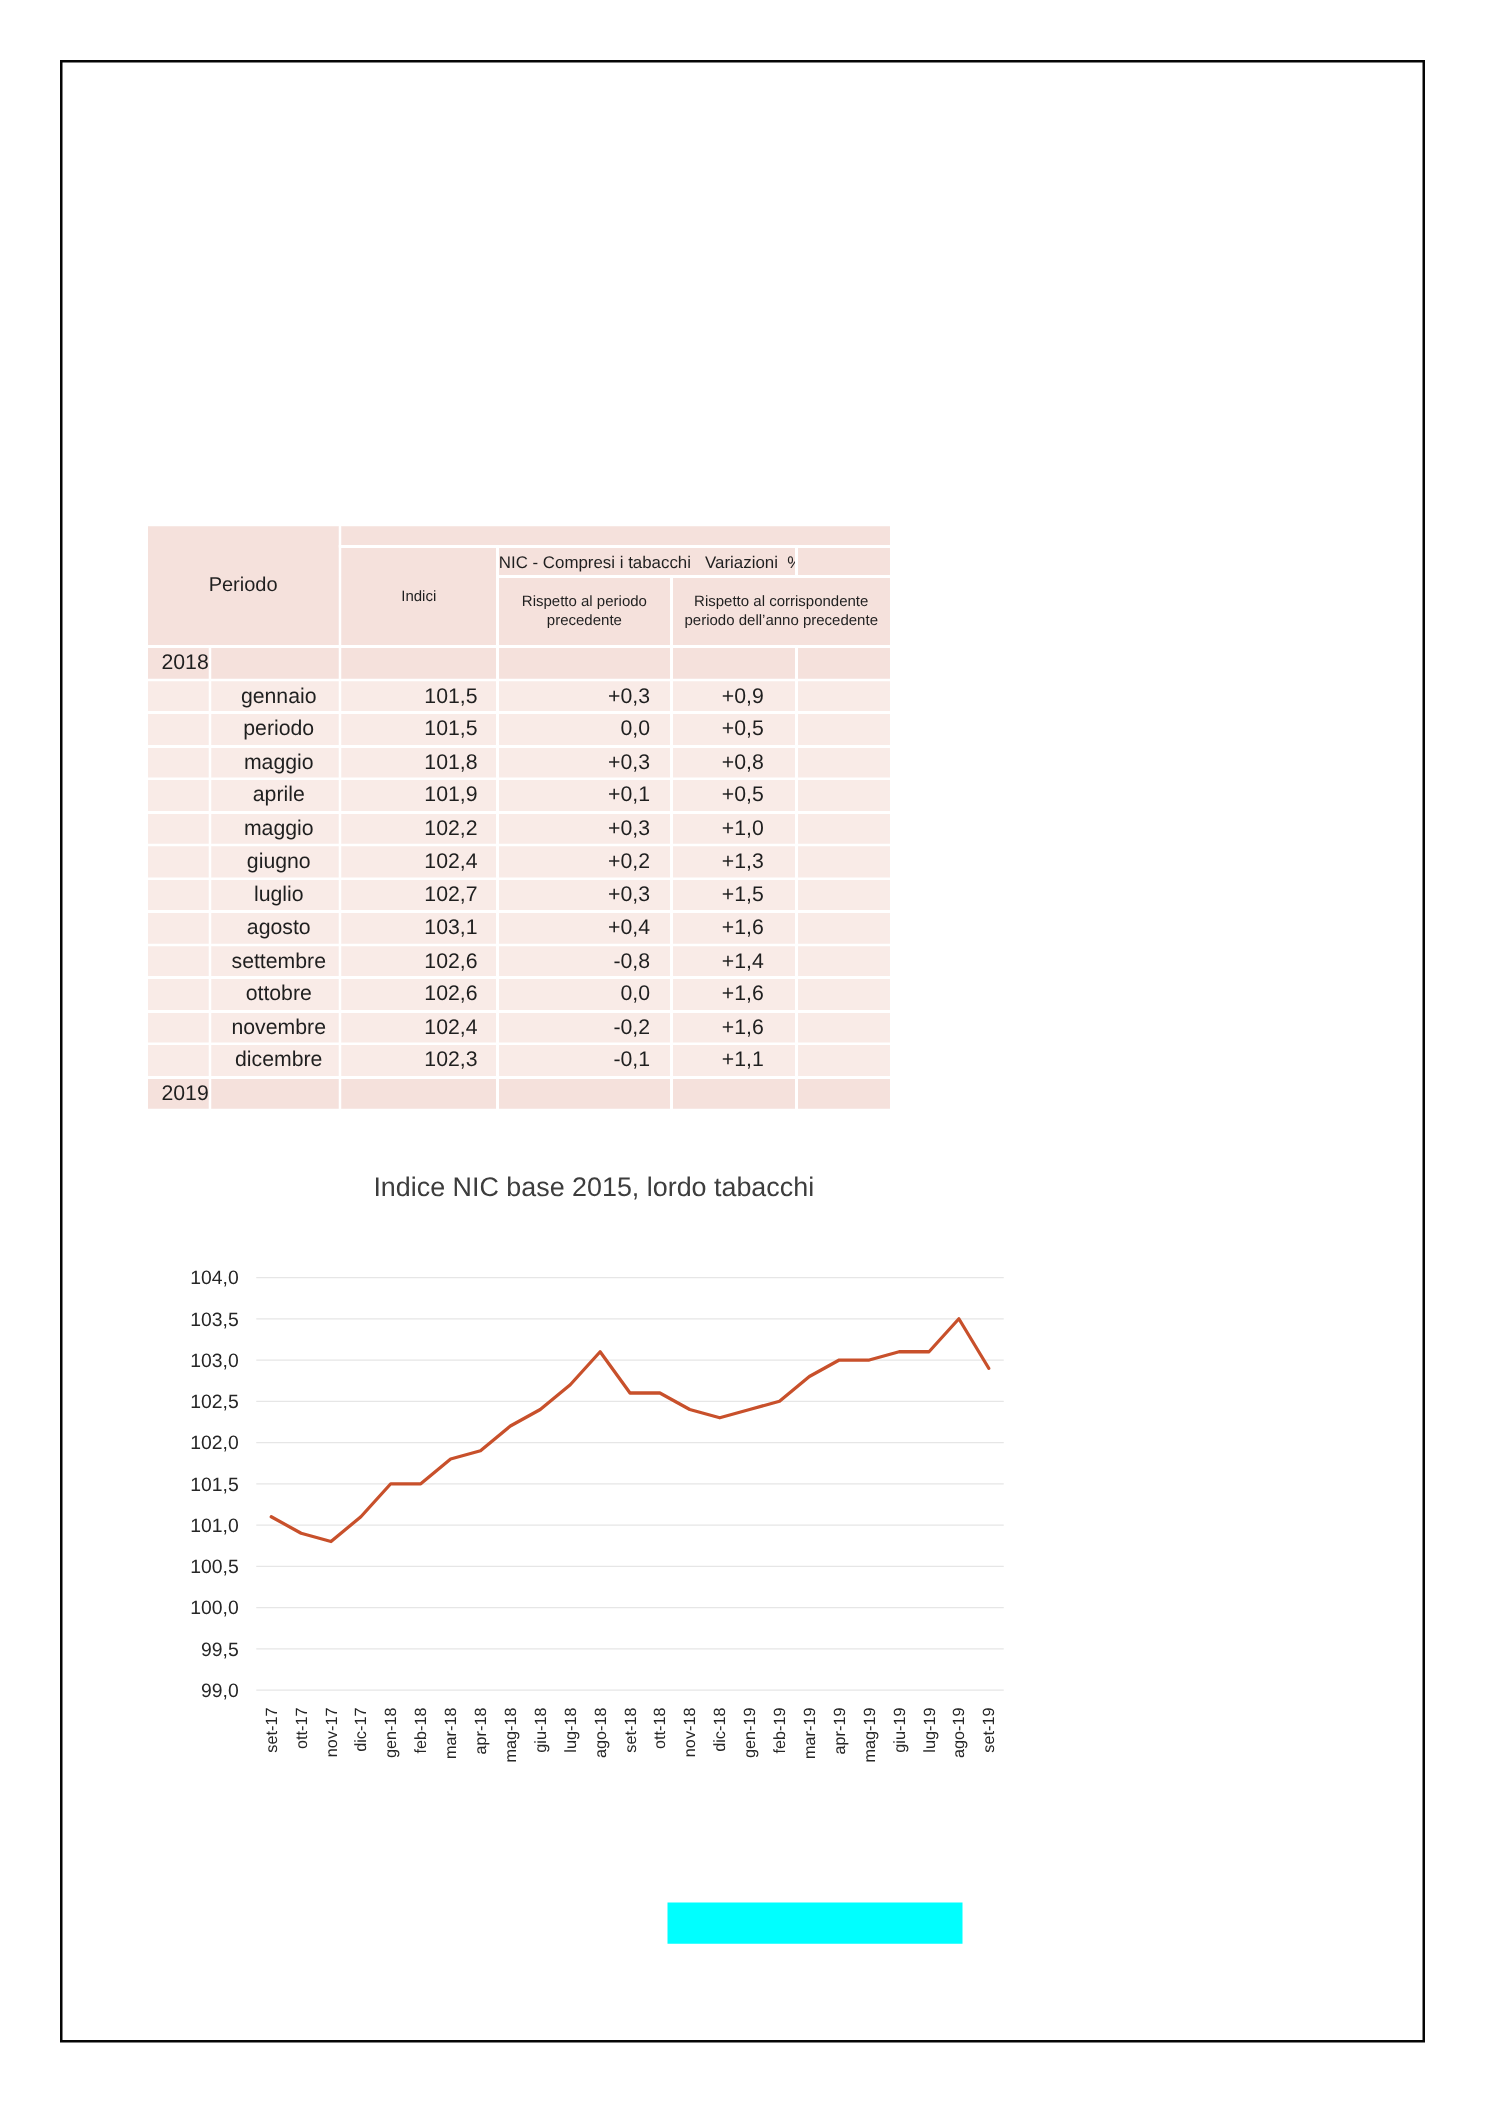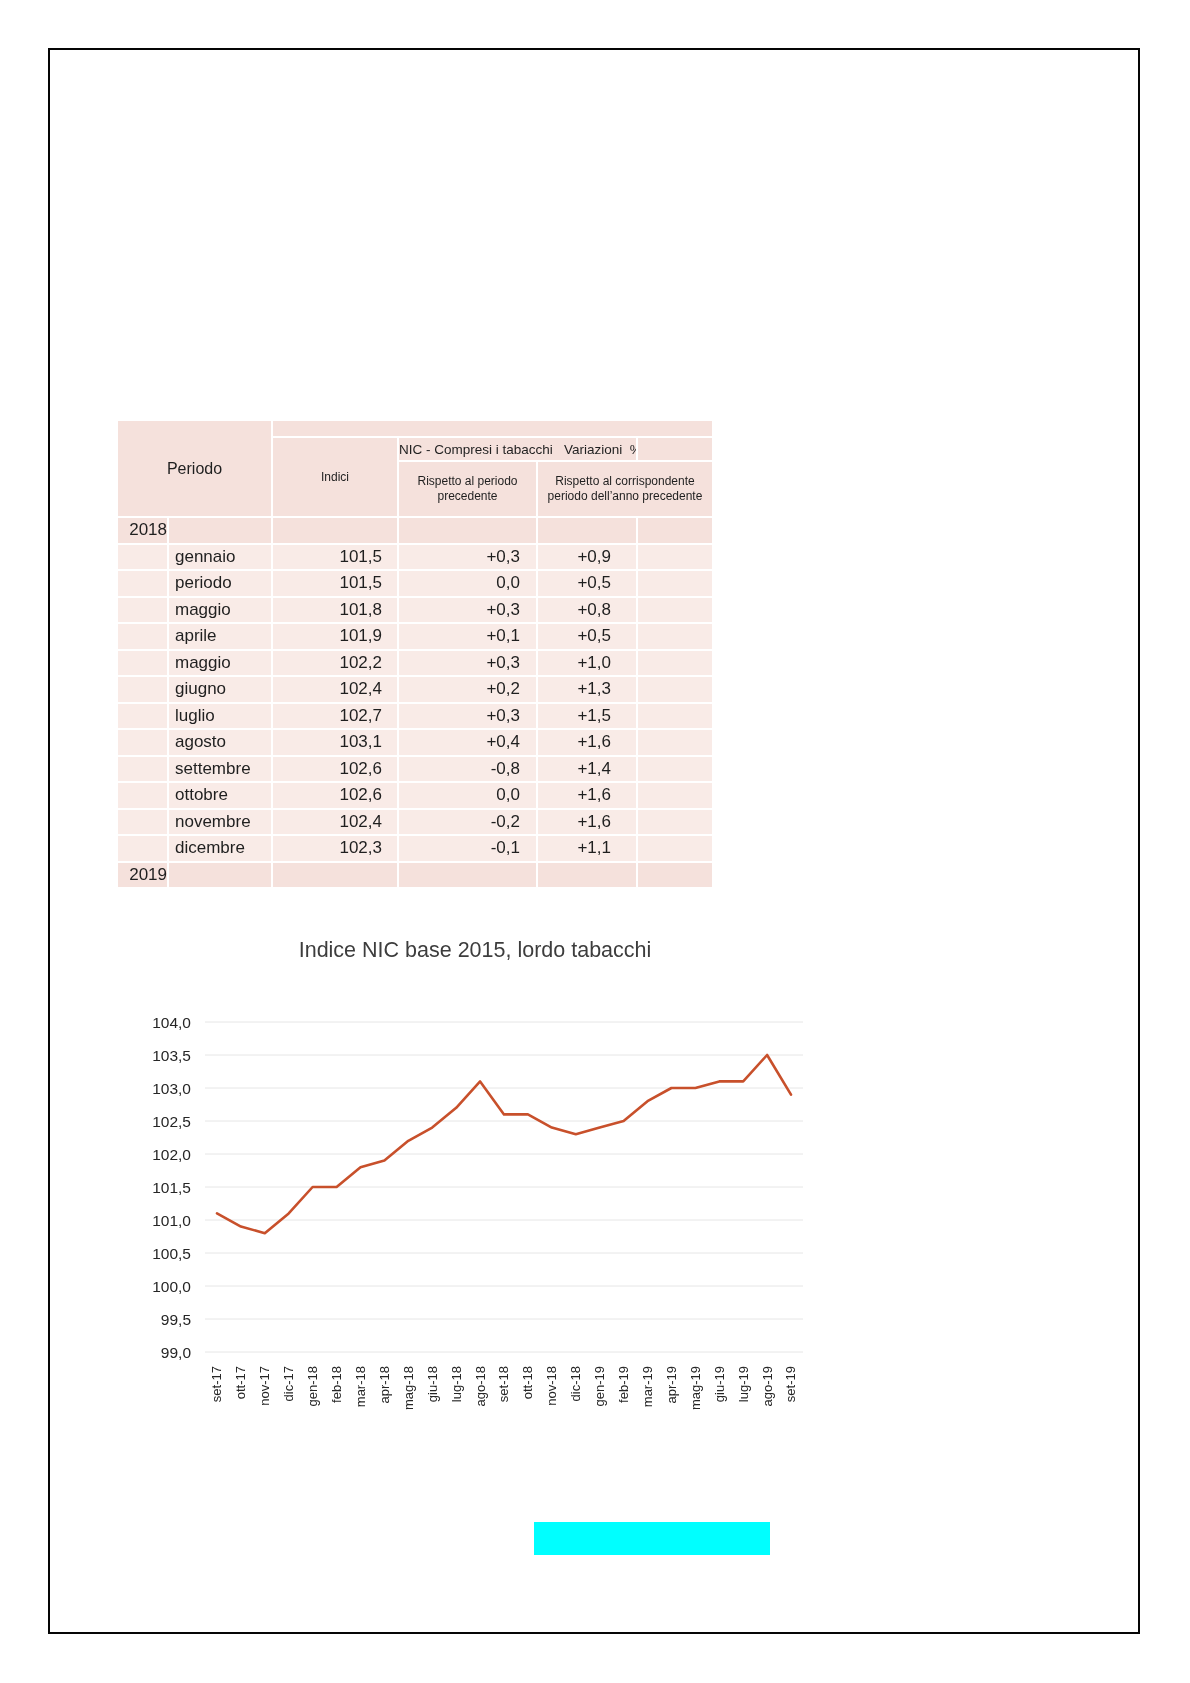--- a/index.html
+++ b/index.html
@@ -15,21 +15,21 @@
        background:var(--row-bg,#f9ebe7);padding:0;overflow:hidden;
        font-size:17px;vertical-align:middle;box-sizing:border-box;}
   .nic-table thead td{background:var(--header-bg,#f5e1dc);text-align:center;}
   .nic-table tbody tr{height:26.5px;}
   .nic-table tbody tr.year-row td{background:var(--header-bg,#f5e1dc);}
   td.hdr-periodo{font-size:16px;}
   td.hdr-indici{font-size:12px;margin-top:24px;}
   td.hdr-nic{font-size:13.5px;white-space:pre;}
   td.hdr-sub{font-size:12px;line-height:1.22;padding:2px 4px;}
   td.c-year{text-align:right;padding-left:2px;}
-  td.c-month{text-align:left;padding-left:6px;}
+  td.c-month{text-align:center;padding-left:6px;}
   td.c-num{text-align:right;padding-right:15px;}
   td.c-mom{padding-right:16px;padding-left:20px;}
   td.c-yoy{padding-right:25px;}
 
   
   #chart-svg{position:absolute;left:130px;top:925px;}
 
   
   .redaction{position:absolute;left:534px;top:1522px;width:236px;height:33px;}
 </style>

